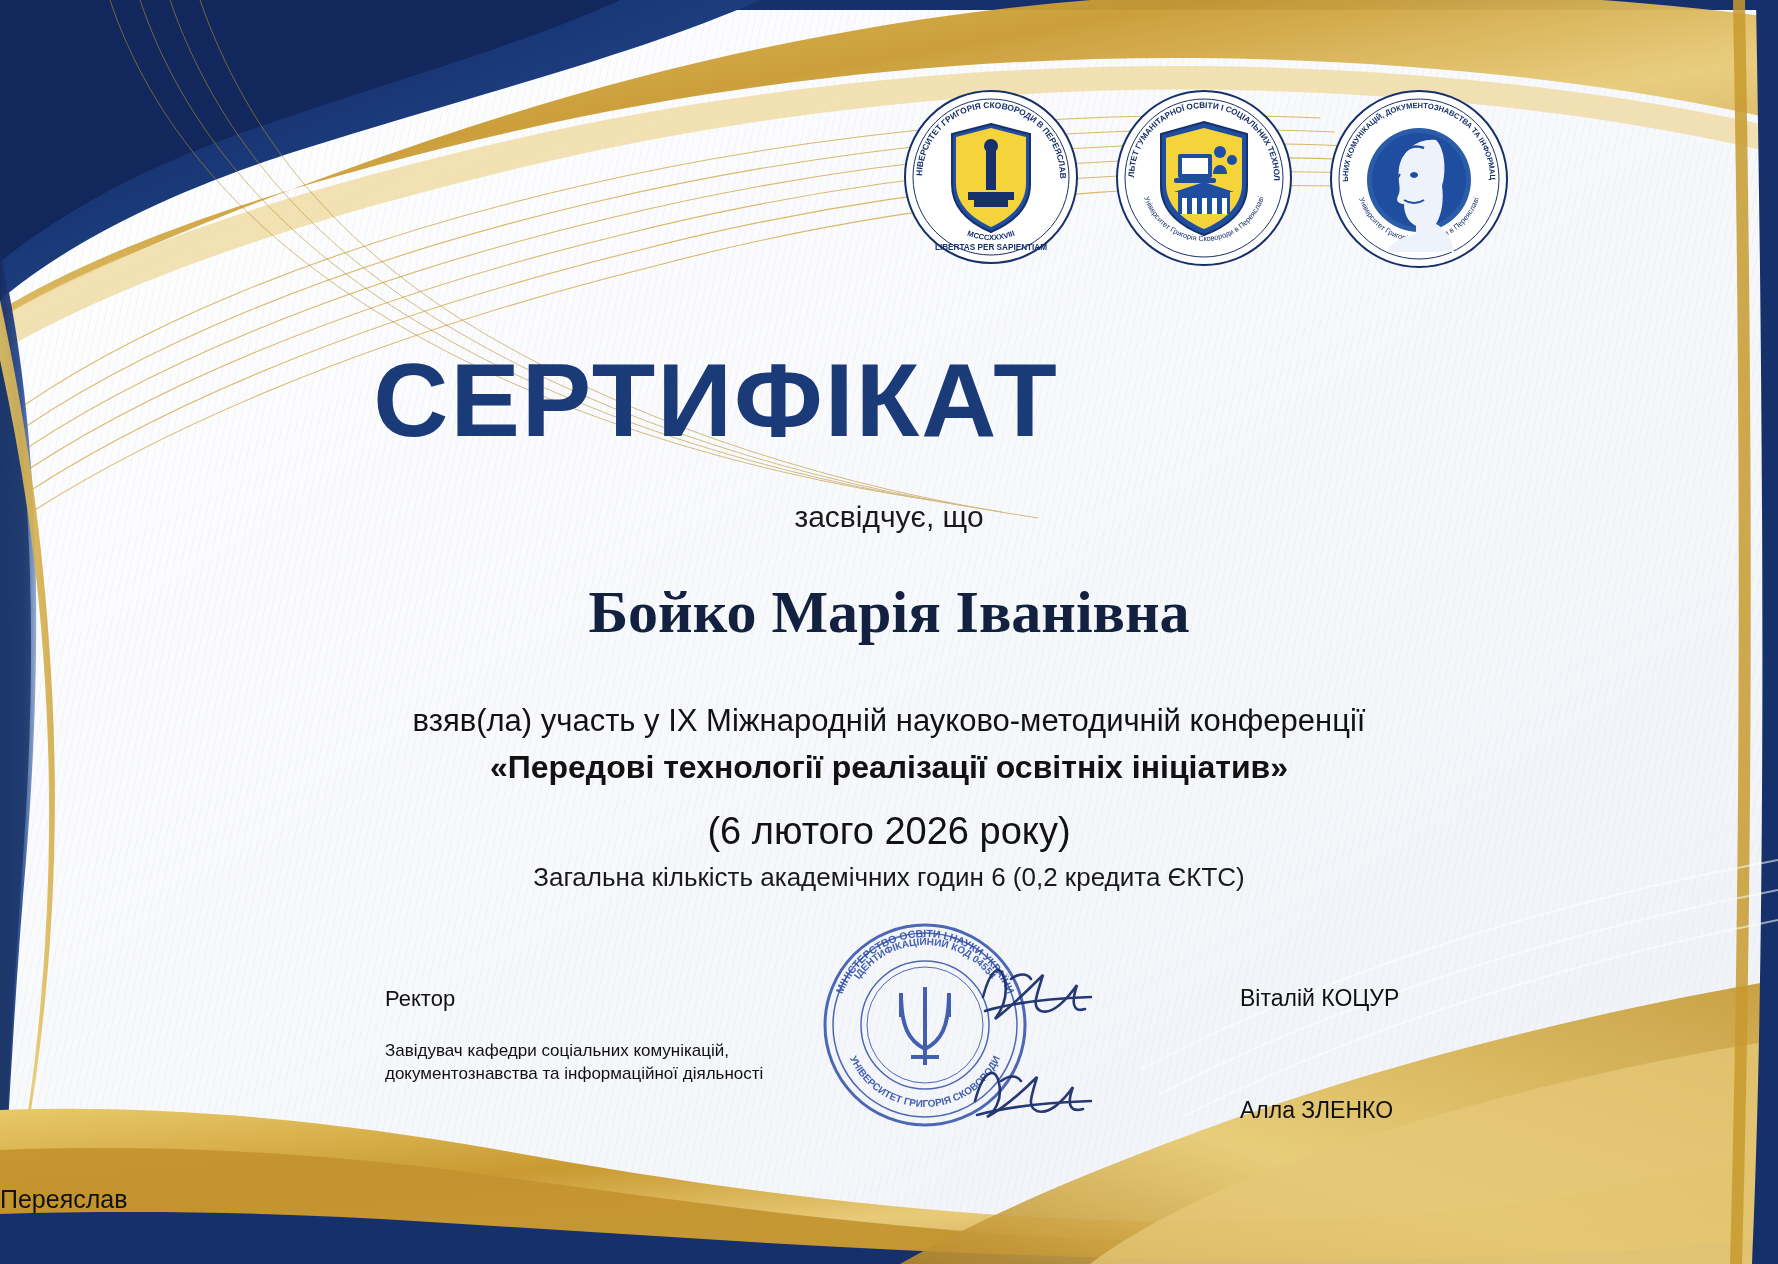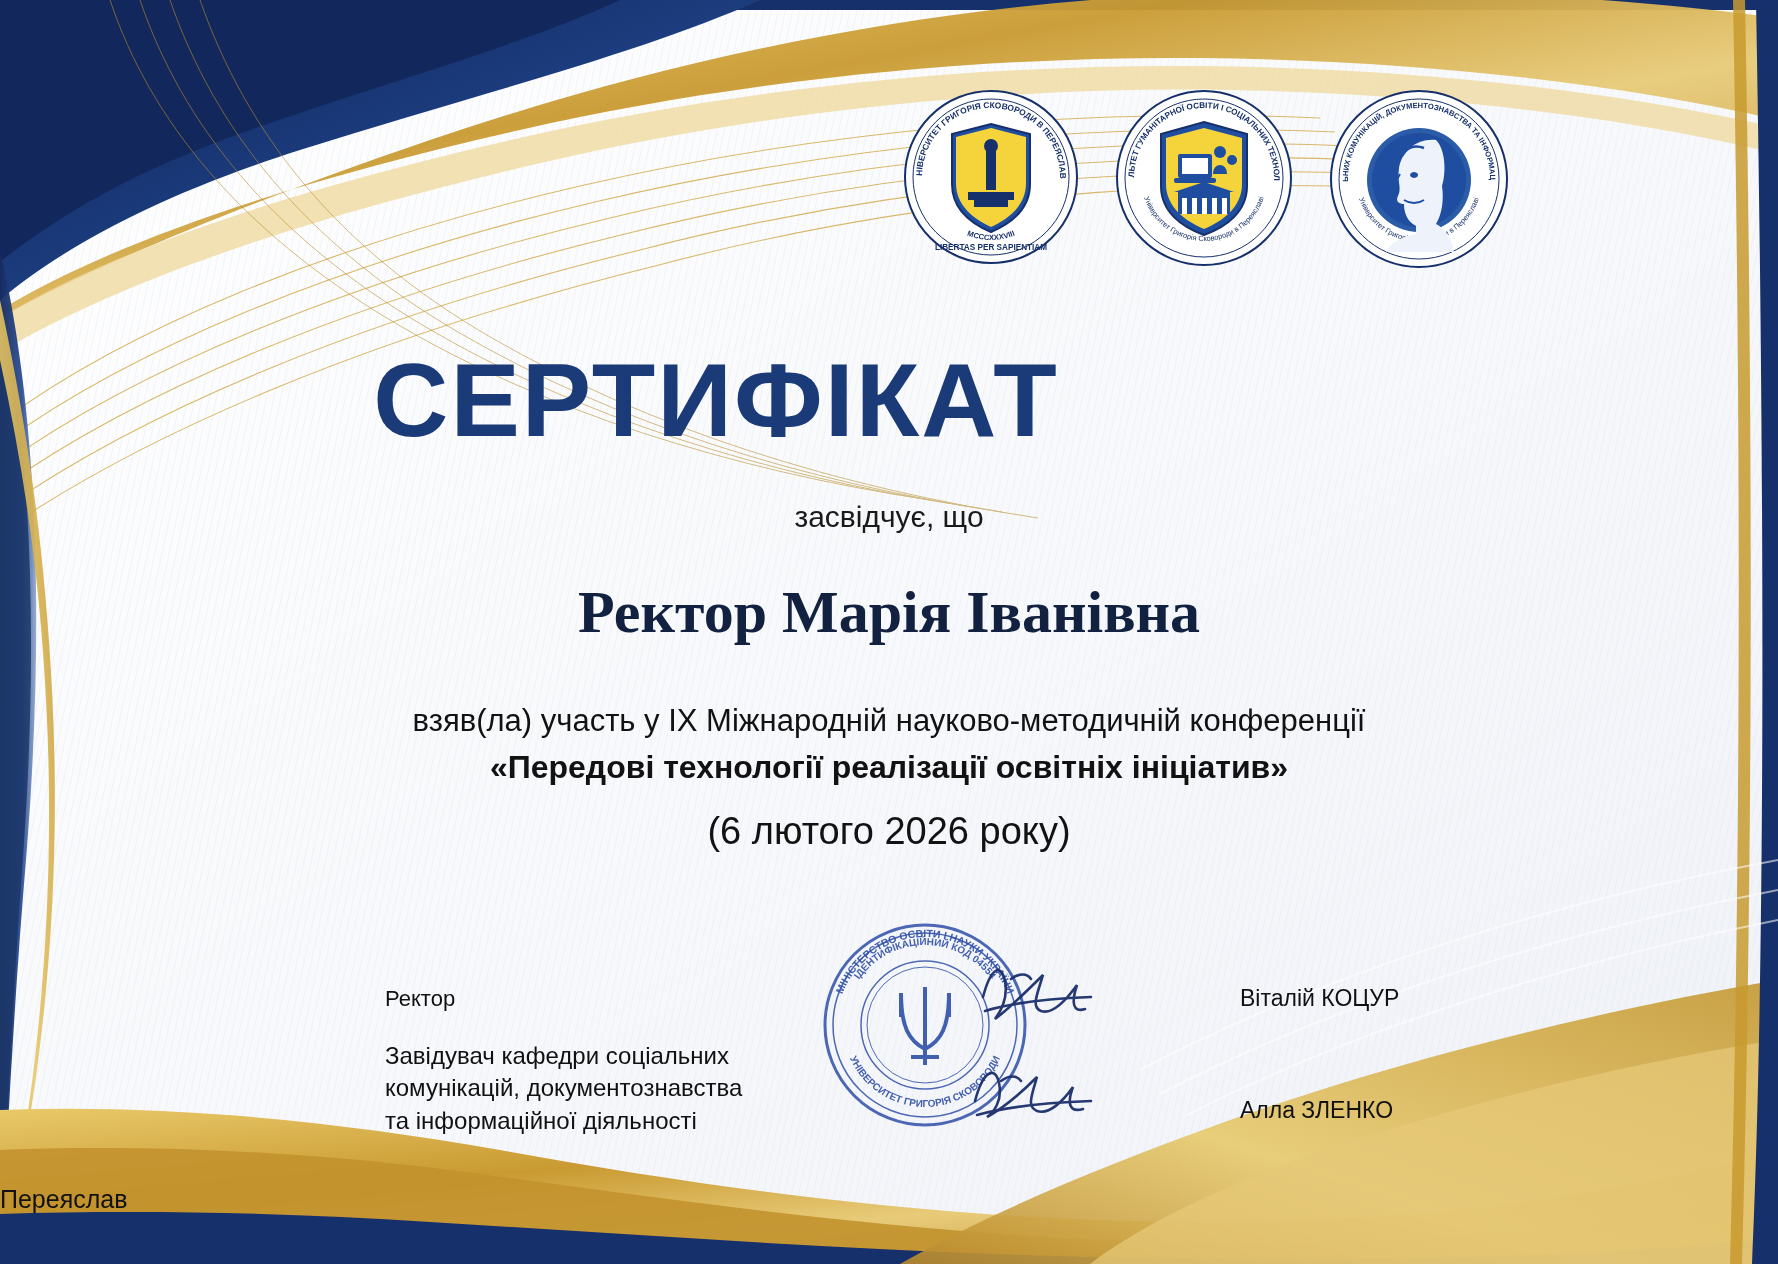--- a/index.html
+++ b/index.html
@@ -99,21 +99,21 @@
     top: 985px;
     font-size: 22px;
     color: #111;
     line-height: 1.3;
     text-align: left;
   }
   .sig-left-2 {
     position: absolute;
     left: 385px;
     top: 1040px;
-    font-size: 24px;
+    font-size: 17px;
     color: #111;
     line-height: 1.35;
     text-align: left;
     width: 380px;
   }
   .sig-right-1 {
     position: absolute;
     left: 1240px;
     top: 985px;
     font-size: 23px;
@@ -317,28 +317,29 @@
       <path d="M72,86 C68,92 66,98 70,104" fill="none" stroke="#1f4ea1" stroke-width="2"></path>
       <path d="M76,112 C82,116 90,116 96,112" fill="none" stroke="#1f4ea1" stroke-width="2"></path>
       <path d="M96,60 C86,56 78,60 74,68" fill="none" stroke="#1f4ea1" stroke-width="2.5"></path>
     </svg>
   </div>
 
   <div class="title">СЕРТИФІКАТ</div>
 
   <div class="attests">засвідчує, що</div>
 
-  <div class="recipient">Ректор Марія Іванівна</div>
+  <div class="recipient">Бойко Марія Іванівна</div>
 
   <div class="participation">
     <span>взяв(ла) участь у IX Міжнародній науково-методичній конференції</span>
     <span class="conf-name">«Передові технології реалізації освітніх ініціатив»</span>
     <span class="conf-date">(6 лютого 2026 року)</span>
   </div>
 
+  <div class="hours">Загальна кількість академічних годин 6 (0,2 кредита ЄКТС)</div>
 
   <div class="sig-left">Ректор</div>
   <div class="sig-left-2">Завідувач кафедри соціальних комунікацій, документознавства та інформаційної діяльності</div>
 
   <div class="sig-right-1">Віталій КОЦУР</div>
   <div class="sig-right-2">Алла ЗЛЕНКО</div>
 
   <div class="stamp-wrap">
     <svg width="330" height="230" viewBox="0 0 330 230">
       <g stroke="#2f4fa8" fill="none" opacity="0.85">

